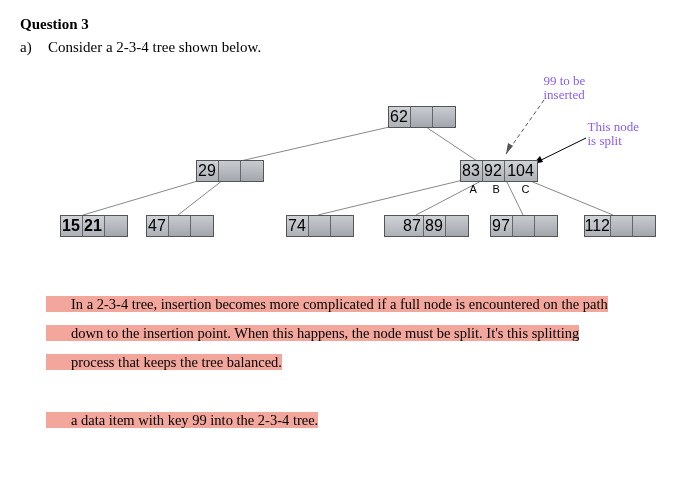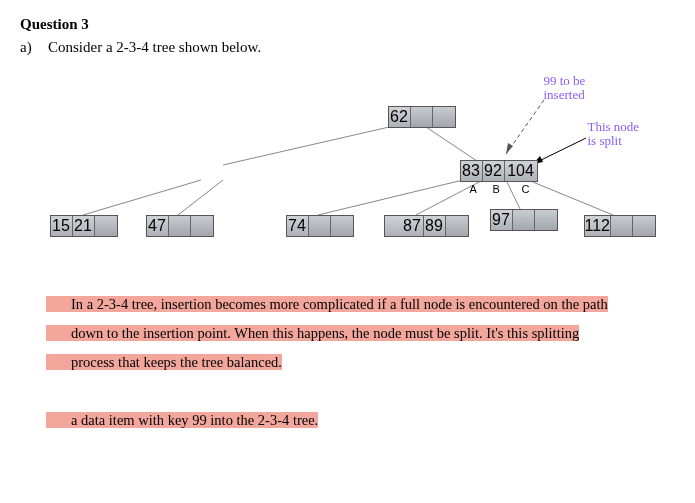--- a/index.html
+++ b/index.html
@@ -109,47 +109,52 @@
     <line x1="558" y1="68" x2="505" y2="94" stroke="#000" stroke-width="1"></line>
     <polygon points="505,94 515,92 512,86" fill="#000"></polygon>
   </svg>
 
   <div class="node" style="left:360px; top:36px;">
     <div class="cell">62</div>
     <div class="cell empty"></div>
     <div class="cell empty"></div>
   </div>
 
+  <div class="node" style="left:168px; top:90px;">
+    <div class="cell">29</div>
+    <div class="cell empty"></div>
+    <div class="cell empty"></div>
+  </div>
   <div class="node" style="left:432px; top:90px;">
     <div class="cell">83</div>
     <div class="cell">92</div>
     <div class="cell" style="width:32px">104</div>
   </div>
 
-  <div class="node" style="left:22px; top:145px;">
+  <div class="node" style="left:32px; top:145px;font-weight:bold;">
     <div class="cell">15</div>
     <div class="cell">21</div>
     <div class="cell empty"></div>
   </div>
   <div class="node" style="left:118px; top:145px;">
     <div class="cell">47</div>
     <div class="cell empty"></div>
     <div class="cell empty"></div>
   </div>
   <div class="node" style="left:258px; top:145px;">
     <div class="cell">74</div>
     <div class="cell empty"></div>
     <div class="cell empty"></div>
   </div>
   <div class="node" style="left:356px; top:145px;padding-left:17px;">
     <div class="cell">87</div>
     <div class="cell">89</div>
     <div class="cell empty"></div>
   </div>
-  <div class="node" style="left:462px; top:139px;justify-content:center;">
+  <div class="node" style="left:462px; top:145px;justify-content:center;">
     <div class="cell">97</div>
     <div class="cell empty"></div>
     <div class="cell empty"></div>
   </div>
   <div class="node" style="left:556px; top:145px;">
     <div class="cell" style="width:26px">112</div>
     <div class="cell empty"></div>
     <div class="cell empty"></div>
   </div>
 

